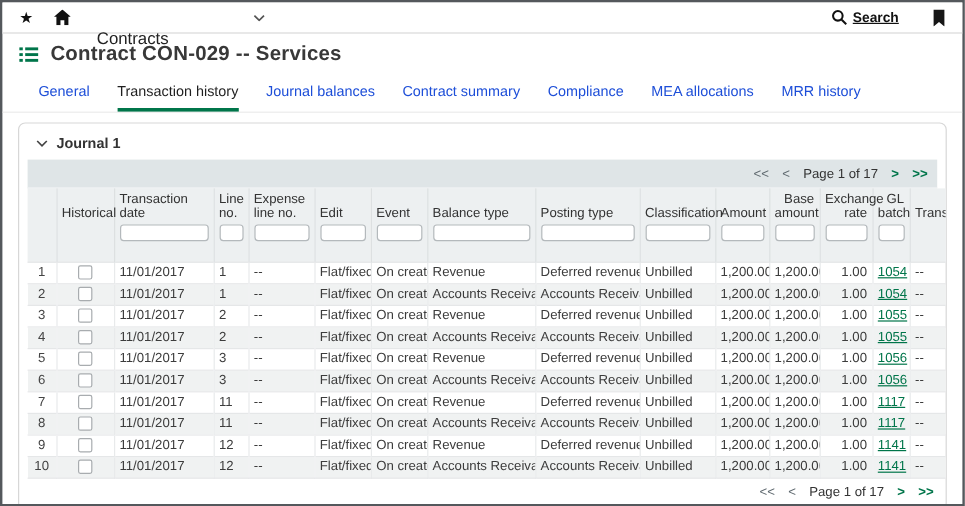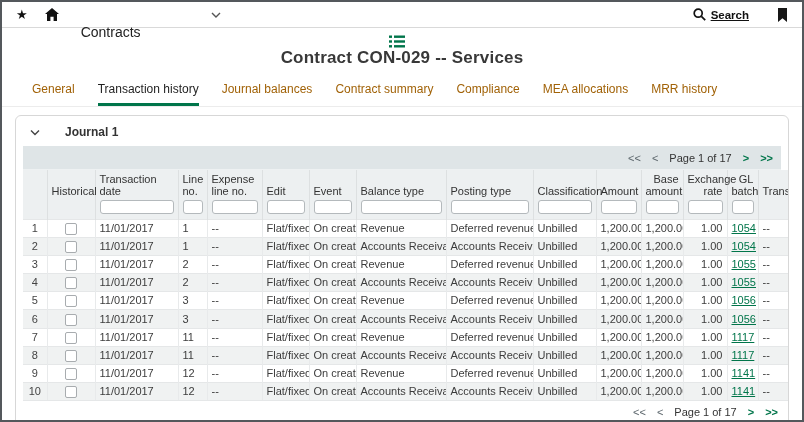--- a/index.html
+++ b/index.html
@@ -25,67 +25,67 @@
   }
   .nav-dd .lbl { font-size:14px; font-weight:normal; color:#222;margin-top:35px; }
   .spacer { flex:1; }
   .search {
     display:flex; align-items:center; gap:5px; cursor:pointer;
     font-size:11.5px; font-weight:bold; color:#111;text-decoration:underline;
   }
   .bookmark { margin-left:28px; display:flex; cursor:pointer; }
 
   
-  .title-row { display:flex; align-items:center; padding:7px 14px 6px;flex-direction:column; }
+  .title-row { display:flex; align-items:center; padding:7px 14px 6px; }
   .list-icon { display:flex; margin-right:10px; cursor:pointer; }
   h1.page-title { font-size:17px; font-weight:bold; color:#383838; letter-spacing:.2px; }
   .actions { margin-left:auto; display:flex; gap:5px; }
   .btn {
     display:inline-flex; align-items:center; gap:6px; height:21px;
     padding:0 13px; border:1px solid #4d9c7c; border-radius:999px;
     background:#fff; color:#0d7a52; font-size:12px;
     font-family:"Liberation Sans",sans-serif; cursor:pointer; white-space:nowrap;
   }
 
   
   .tabs {
     display:flex; gap:23px; padding:0 14px 0 30px;
     border-bottom:1px solid #ececec;
   }
   .tab {
-    font-size:12px; color:#a16207; padding:8px 0 7px;
+    font-size:12px; color:#1d4ed8; padding:8px 0 7px;
     border-bottom:3px solid transparent; cursor:pointer; white-space:nowrap;
   }
   .tab.active { border-bottom-color:var(--accent); color:#1f1f1f; }
 
   
   .panel {
     margin:8px 13px 0; border:1px solid #d7d7d7; border-radius:6px;
     background:#fff; overflow:hidden;
   }
   .section-header {
-    display:flex; align-items:center; gap:25px; padding:9px 14px 7px; cursor:pointer;
+    display:flex; align-items:center; gap:7px; padding:9px 14px 7px; cursor:pointer;
   }
   .section-header .sh-label { font-size:12px; font-weight:bold; color:#333; }
 
   .grid-area { padding:0 7px 6px; }
   .grid-toolbar {
     background:#dfe5e7; height:24px; display:flex; align-items:center;
     justify-content:flex-end; padding:0 8px; border-bottom:1px solid #eef1f2;
   }
 
   .pager { display:flex; align-items:center; gap:11px; font-size:11px; }
   .pg-first,.pg-prev { color:#5c666c; cursor:pointer; }
   .pg-next,.pg-last { color:var(--accent); cursor:pointer; font-weight:bold; }
   .pg-label { color:#333; }
 
   table.grid { width:100%; table-layout:fixed; border-collapse:collapse; font-size:11px; }
   .grid th {
     background:#edf0f1; border-right:1px solid #dde0e1; vertical-align:bottom;
-    padding:3px 4px 3px; font-weight:normal; color:#333;
+    padding:3px 4px 15px; font-weight:normal; color:#333;
   }
   .grid th:last-child { border-right:none; }
   .hwrap { display:flex; flex-direction:column; justify-content:flex-end; min-height:40px; }
   .hl { font-size:11px; line-height:12px; text-align:left; color:#333; }
   .hf { height:16px; margin-top:3px; display:flex; align-items:flex-start; }
   .filter-input {
     width:100%; height:14px; border:1px solid #b4b9bc; border-radius:3px;
     background:#fff; font-size:10px; padding:0 3px; outline:none;
   }
   .grid th:nth-of-type(11) .hl, .grid th:nth-of-type(12) .hl,

